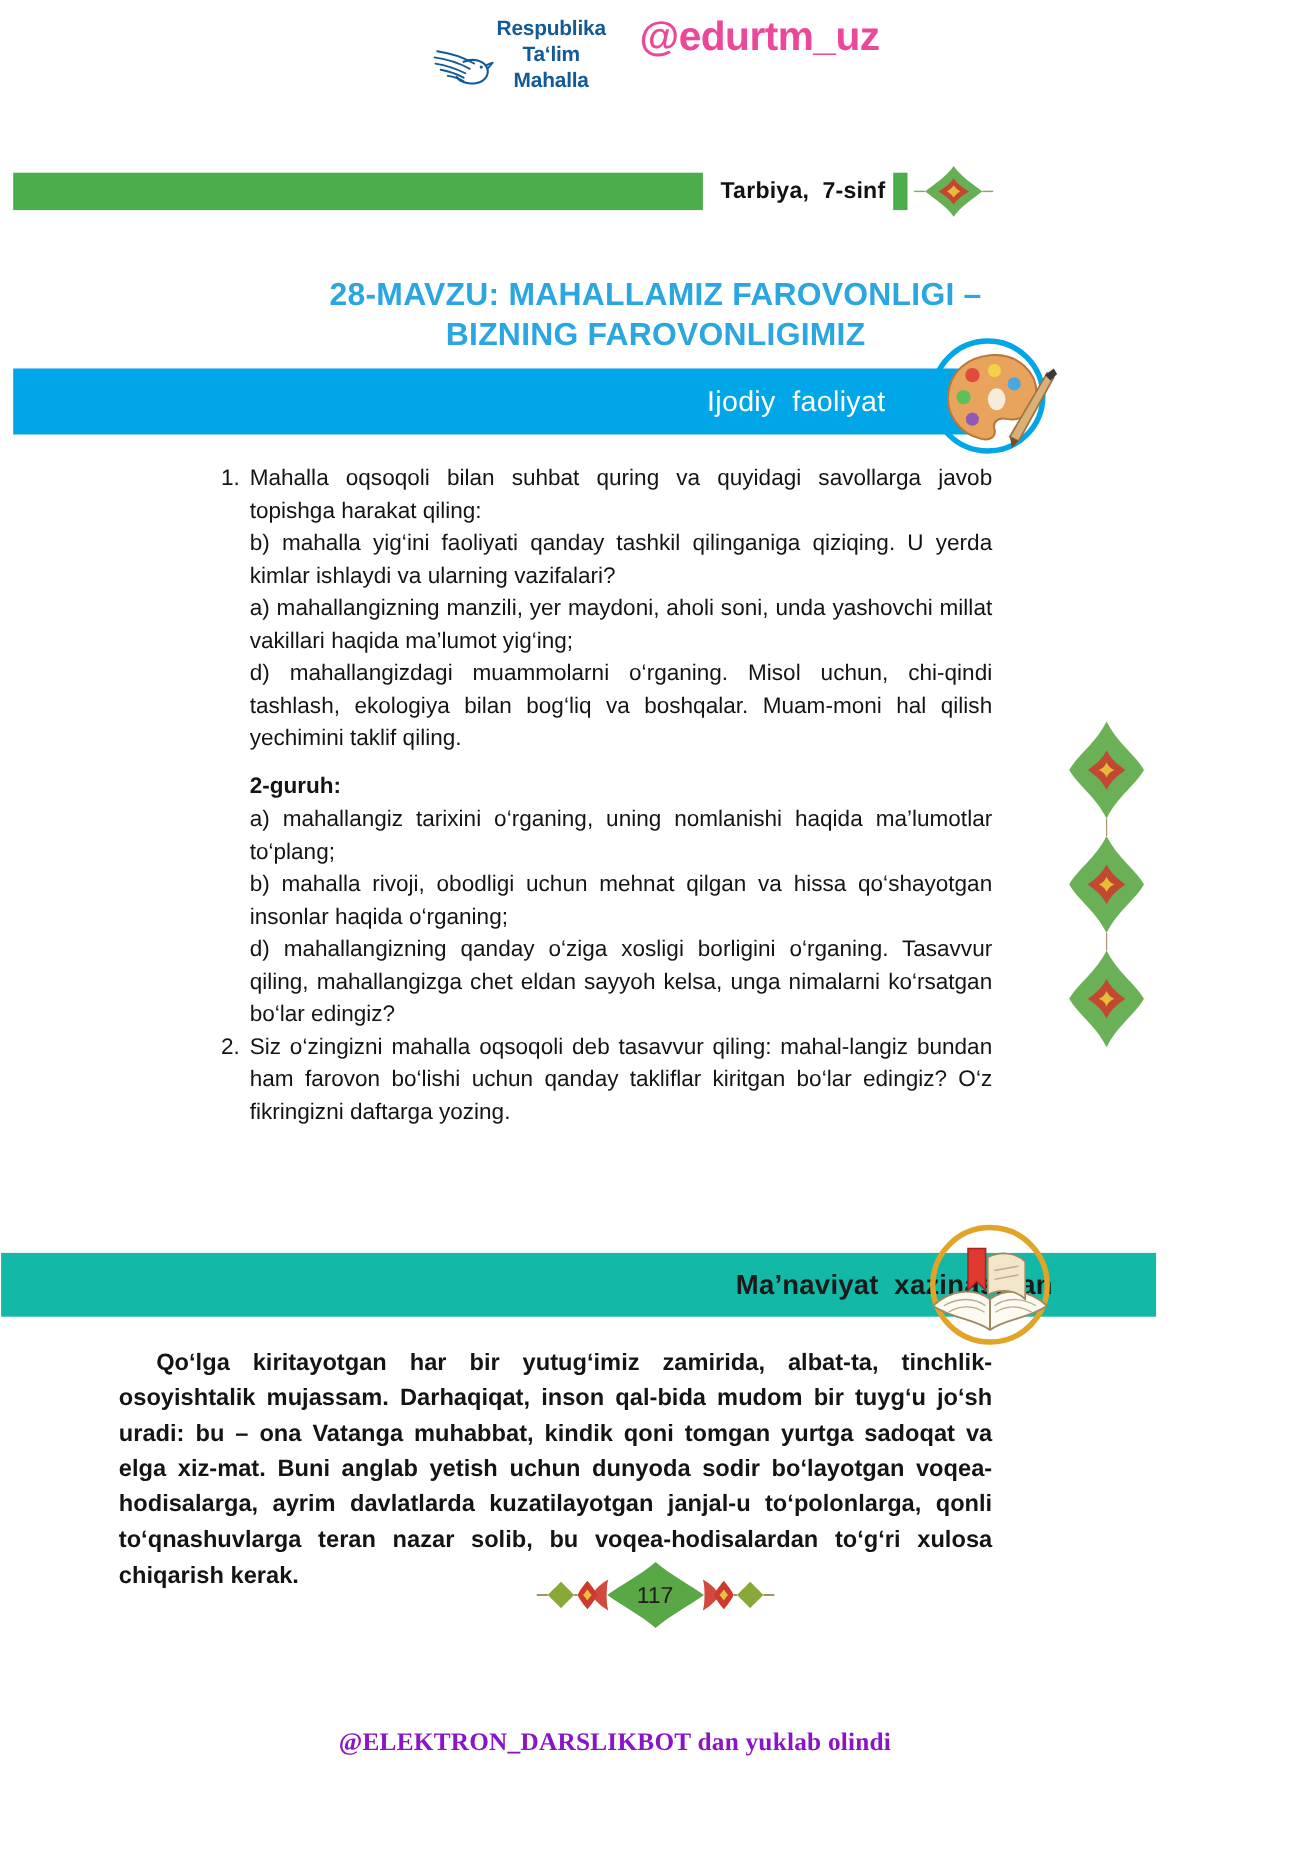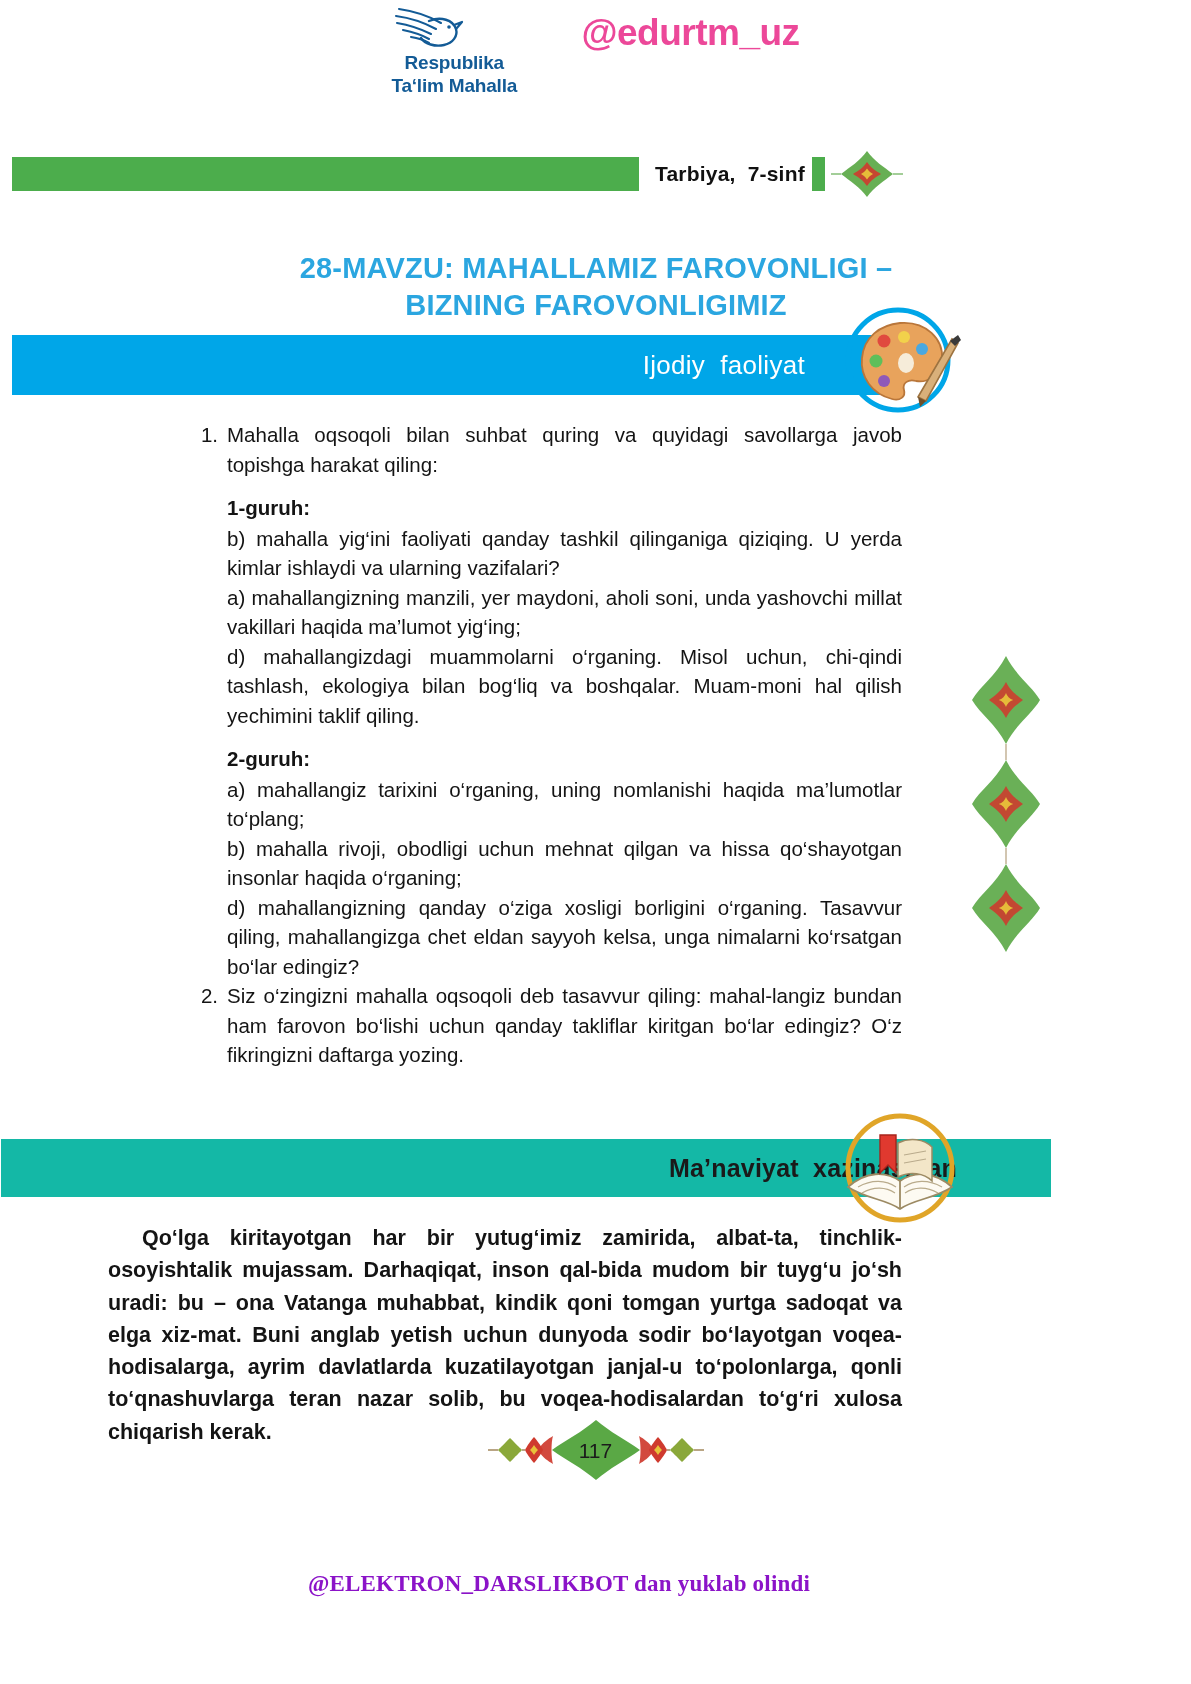--- a/index.html
+++ b/index.html
@@ -23,22 +23,22 @@
     top: 0;
     width: 1191px;
     height: 100px;
     display: flex;
     align-items: center;
     justify-content: center;
     gap: 30px;
   }
   .logo-block {
     display: flex;
-    flex-direction: column;
-    align-items: flex-start;
+    flex-direction: row;
+    align-items: flex-end;
     width: 160px;
   }
   .logo-mark {
     width: 74px;
     height: 48px;
     display: block;
   }
   .logo-text {
     color: #135b96;
     font-size: 19px;
@@ -346,21 +346,20 @@
   <path d="M78 92 L86 96 L80 102 Z" fill="#6f4f2a"></path>
 </svg>
 
 <div class="content">
 
   <div class="numbered">
     <span class="num">1.</span>
     <span class="txt">Mahalla  oqsoqoli  bilan  suhbat  quring  va  quyidagi  savollarga javob  topishga  harakat  qiling:</span>
   </div>
 
-  <p class="group-head">1-guruh:</p>
   <p class="indented">b)  mahalla  yig‘ini  faoliyati  qanday  tashkil  qilinganiga  qiziqing. U  yerda  kimlar  ishlaydi  va  ularning  vazifalari?</p>
   <p class="indented">a)  mahallangizning  manzili,  yer  maydoni,  aholi  soni,  unda yashovchi  millat  vakillari  haqida  ma’lumot  yig‘ing;</p>
   <p class="indented">d)  mahallangizdagi  muammolarni  o‘rganing.  Misol  uchun,  chi-qindi  tashlash,  ekologiya  bilan  bog‘liq  va  boshqalar.  Muam-moni  hal  qilish  yechimini  taklif  qiling.</p>
 
   <p class="group-head">2-guruh:</p>
   <p class="indented">a)  mahallangiz  tarixini  o‘rganing,  uning  nomlanishi  haqida ma’lumotlar  to‘plang;</p>
   <p class="indented">b)  mahalla  rivoji,  obodligi  uchun  mehnat  qilgan  va  hissa qo‘shayotgan  insonlar  haqida  o‘rganing;</p>
   <p class="indented">d)  mahallangizning  qanday  o‘ziga  xosligi  borligini  o‘rganing. Tasavvur  qiling,  mahallangizga  chet  eldan  sayyoh  kelsa,  unga nimalarni  ko‘rsatgan  bo‘lar  edingiz?</p>
 
   <div class="numbered">

